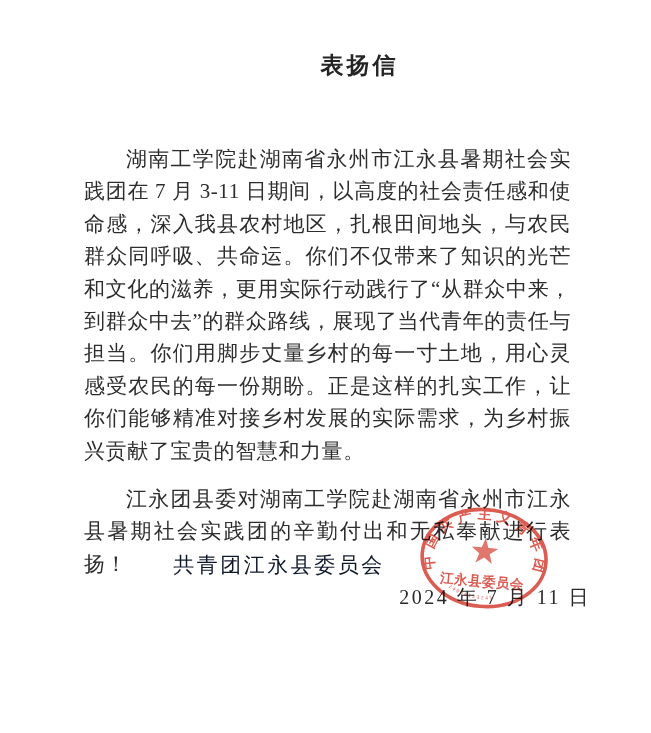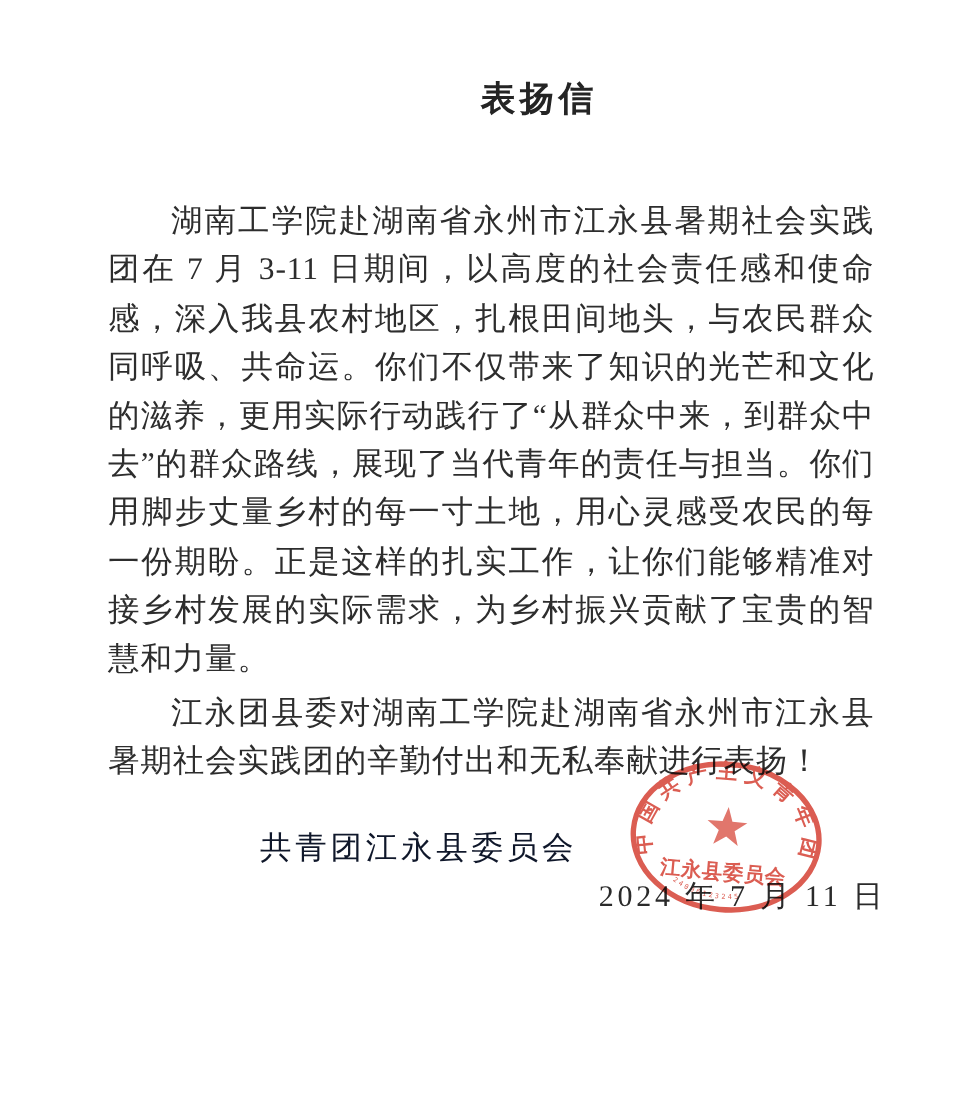--- a/index.html
+++ b/index.html
@@ -29,21 +29,21 @@
   .letter-body {
     position: absolute;
     top: 127px;
     left: 68px;
     width: 519px;
     font-size: 21px;
     line-height: 32.4px;
     text-align: justify;
   }
   .letter-body p {
-    margin: 4px;
+    margin: 16px;
     text-indent: 2em;
     letter-spacing: 0.6px;
   }
   .signature {
     position: absolute;
     top: 551px;
     left: 0;
     width: 558px;
     text-align: center;
     font-size: 21px;

